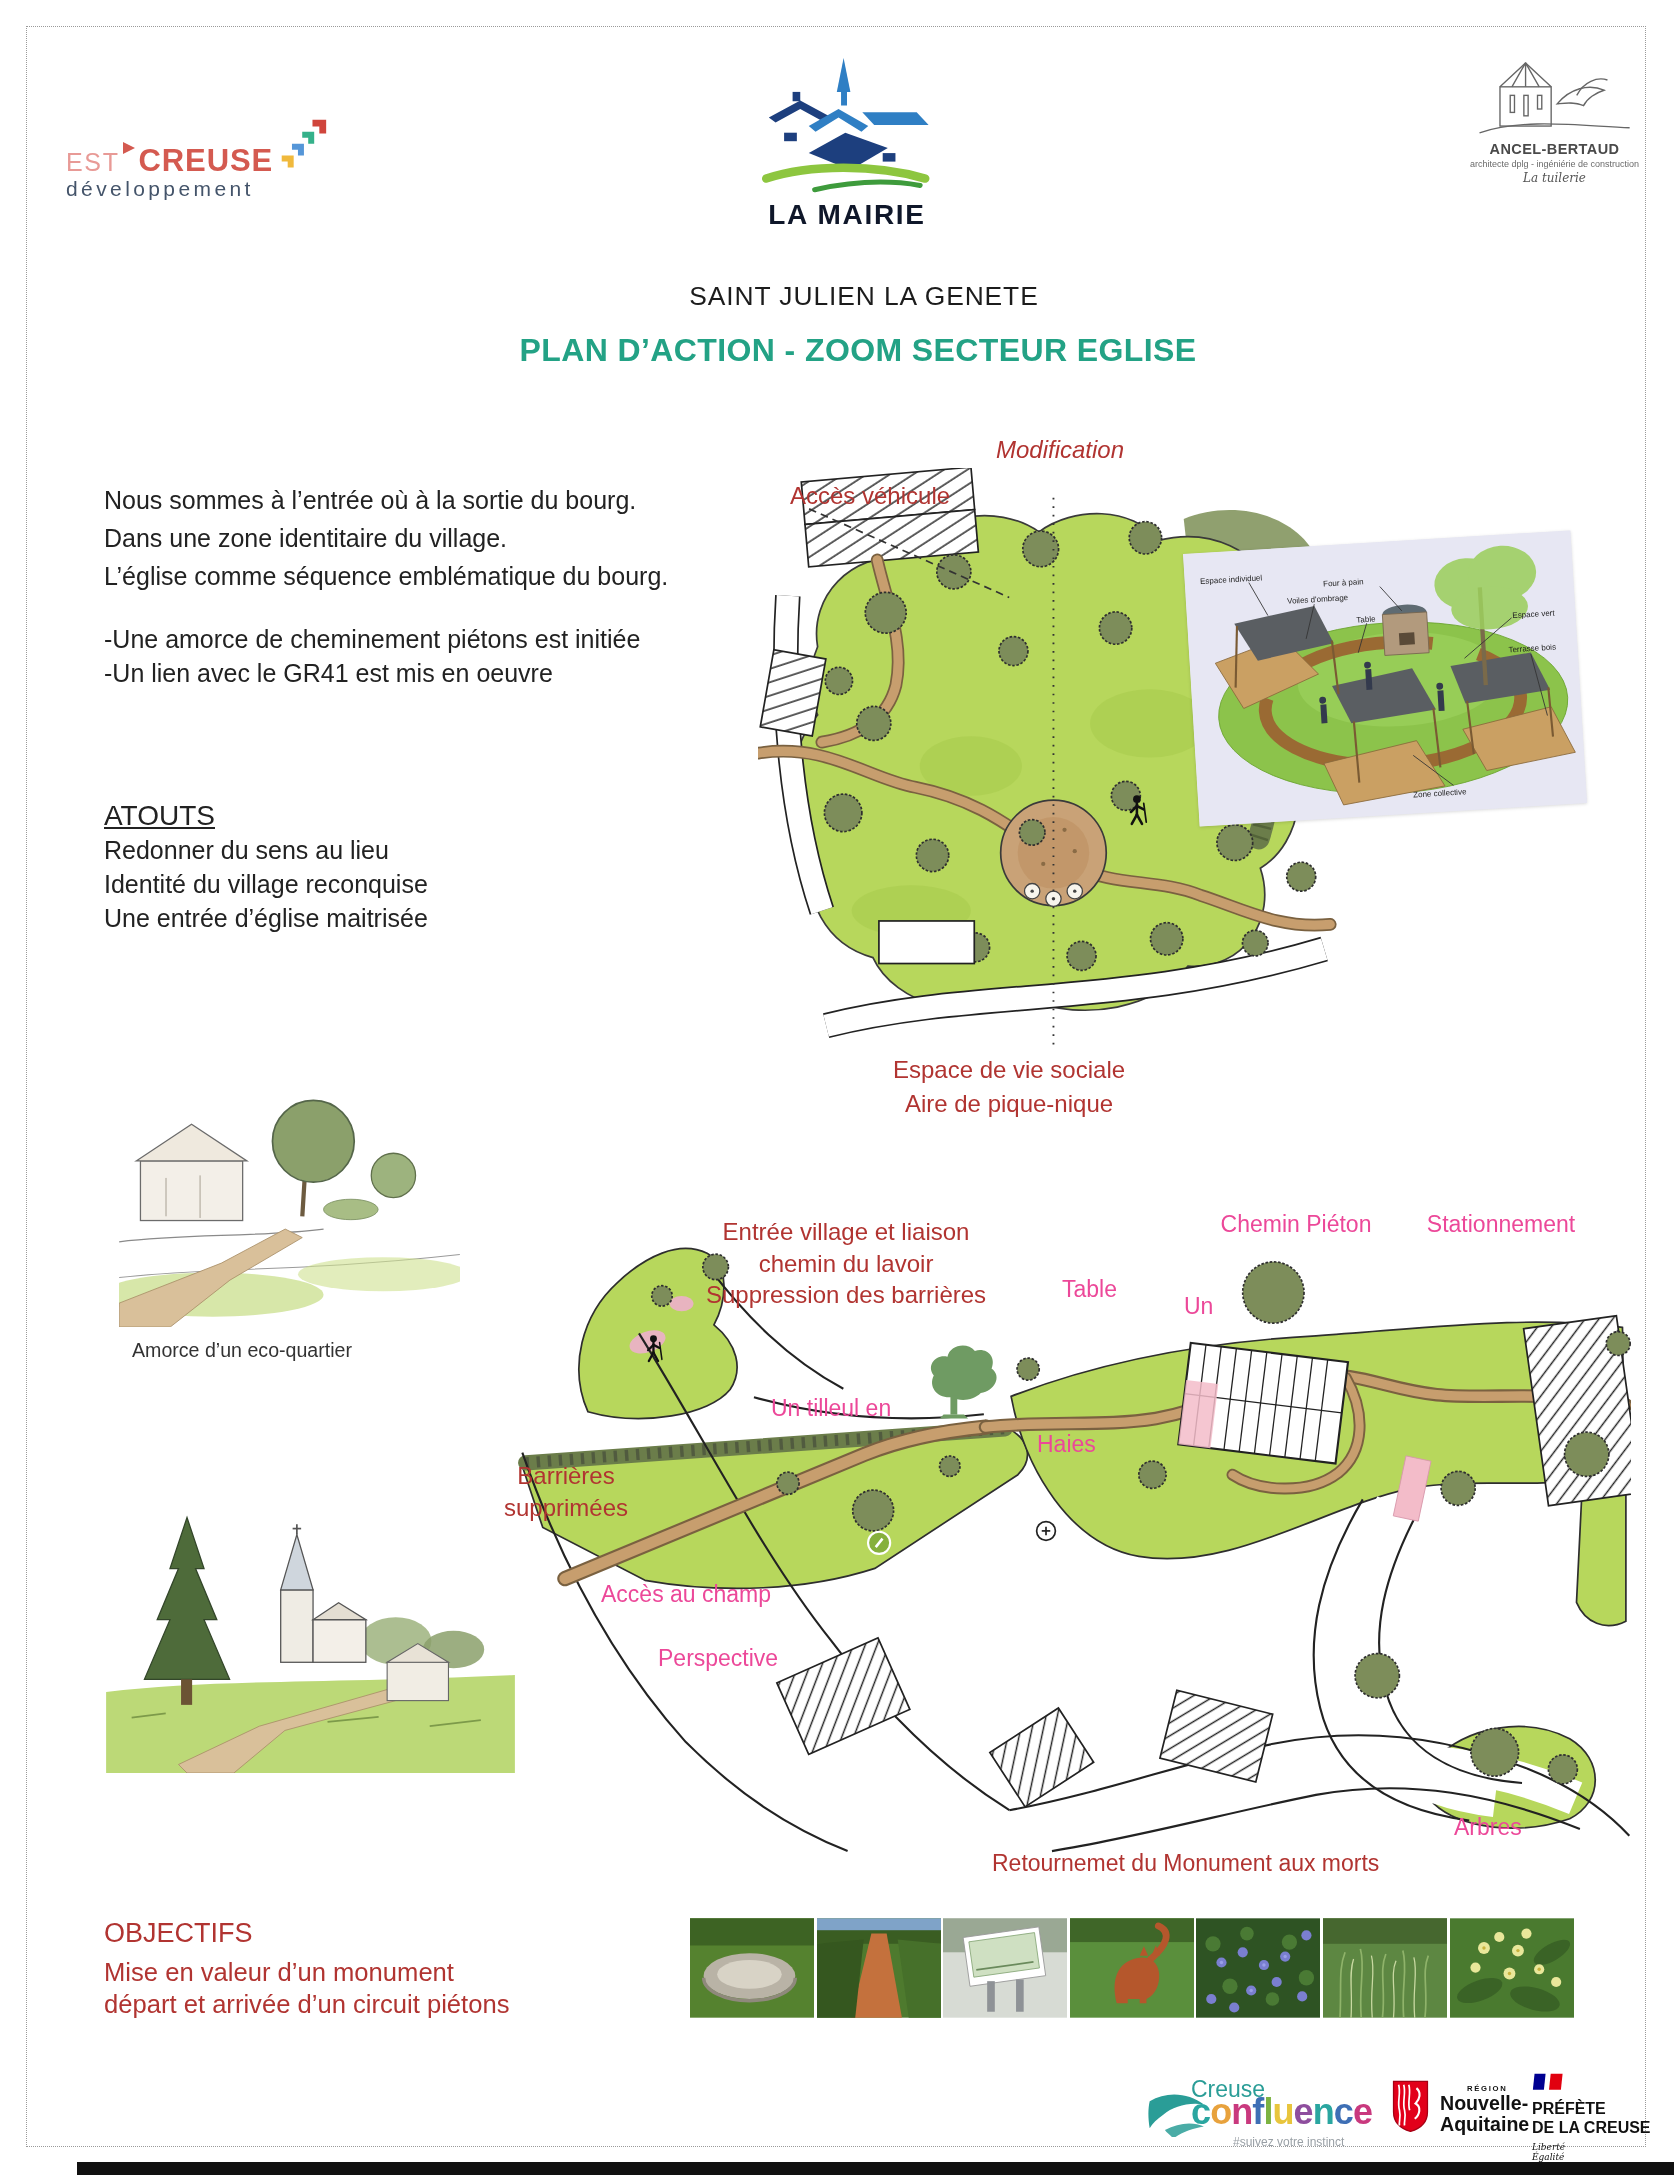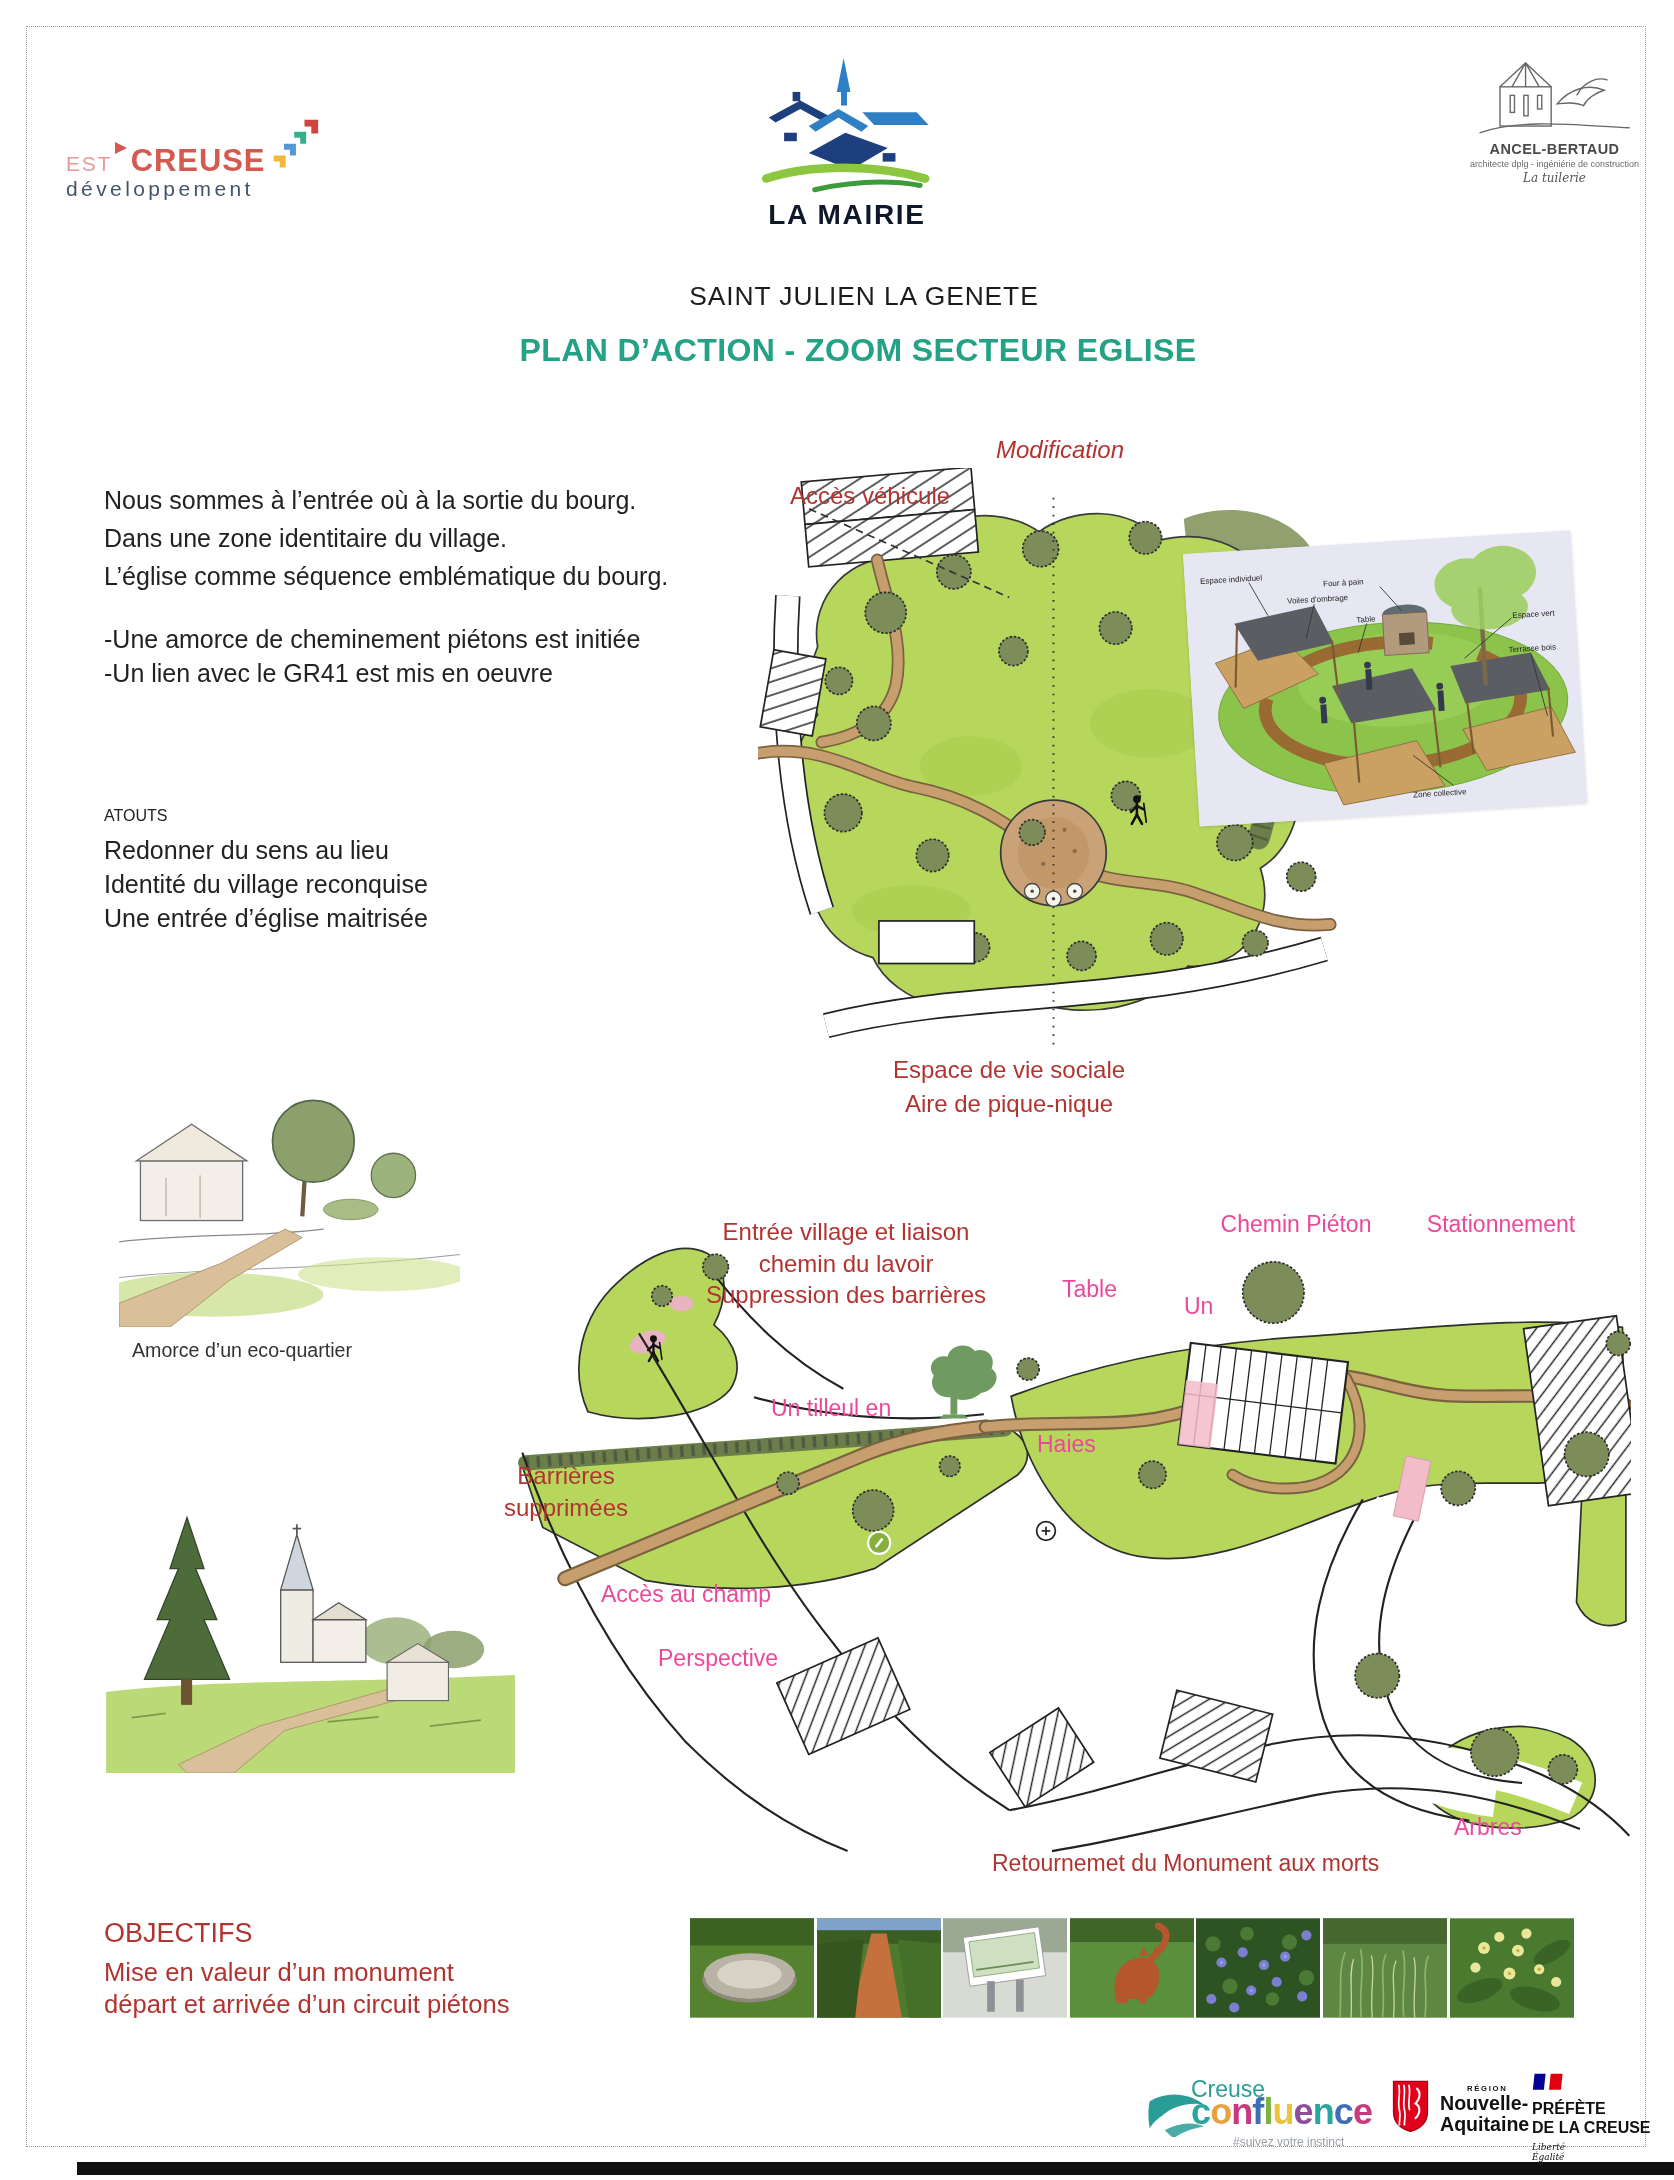--- a/index.html
+++ b/index.html
@@ -8,21 +8,21 @@
   .abs{position:absolute;}
   .lbl{position:absolute;white-space:nowrap;font-family:"Liberation Sans",sans-serif;}
   .red{color:#b13431;}
   .ctr{transform:translateX(-50%);text-align:center;}
   .frame{position:absolute;left:25.6px;top:25.6px;width:1618px;height:2119px;
          border:0.9px dotted #9a9a9a;pointer-events:none;}
   .bottombar{position:absolute;left:77px;top:2162px;width:1598px;height:12.8px;background:#101010;}
   
   .estcreuse{position:absolute;left:66px;top:118px;width:307px;}
   .ec-row1{display:flex;align-items:baseline;}
-  .ec-est{font-size:21px;letter-spacing:1.7px;color:#e89a96;}
+  .ec-est{font-size:25px;letter-spacing:1.7px;color:#e89a96;}
   .ec-arrow{width:0;height:0;border-left:12px solid #d45a50;border-top:6px solid transparent;
             border-bottom:6px solid transparent;margin:0 3.4px 1.7px 3.4px;align-self:center;}
   .ec-creuse{font-size:31px;font-weight:bold;color:#d45a50;letter-spacing:0.9px;}
   .ec-dev{font-size:21px;color:#44546a;letter-spacing:3.4px;margin-top:-1.7px;}
   .mairie{position:absolute;left:762px;top:51px;width:170px;text-align:center;}
   .mairie-txt{font-size:28px;font-weight:bold;color:#0f172a;letter-spacing:1.7px;margin-top:1.7px;}
   .ancel{position:absolute;left:1467px;top:51px;width:175px;text-align:center;}
   .ancel-name{font-size:14.5px;font-weight:bold;color:#4a4a4a;letter-spacing:0.4px;}
   .ancel-sub{font-size:9px;color:#6a6a6a;margin-top:1.7px;}
   .ancel-script{font-size:12px;color:#555;font-style:italic;font-family:"DejaVu Serif",serif;margin-top:2.6px;}
@@ -118,21 +118,21 @@
   <div class="para" style="top:481px;">
     <div>Nous sommes à l’entrée où à la sortie du bourg.</div>
     <div>Dans une zone identitaire du village.</div>
     <div>L’église comme séquence emblématique du bourg.</div>
   </div>
   <div class="para" style="top:622px;line-height:34px;">
     <div>-Une amorce de cheminement piétons est initiée</div>
     <div>-Un lien avec le GR41 est mis en oeuvre</div>
   </div>
   <div class="para" style="top:799px;line-height:34px;">
-    <div style="font-size:16px;">ATOUTS</div>
+    <div style="font-size:28px;text-decoration:underline;">ATOUTS</div>
     <div>Redonner du sens au lieu</div>
     <div>Identité du village reconquise</div>
     <div>Une entrée d’église maitrisée</div>
   </div>
 
   <svg class="abs" style="left:758px;top:468px;" width="579" height="596" viewBox="0 0 680 700">
     <defs>
       <pattern id="t-h" width="15" height="15" patternUnits="userSpaceOnUse" patternTransform="rotate(62)">
         <line x1="7" y1="0" x2="7" y2="15" stroke="#222" stroke-width="1.7"></line>
       </pattern>

